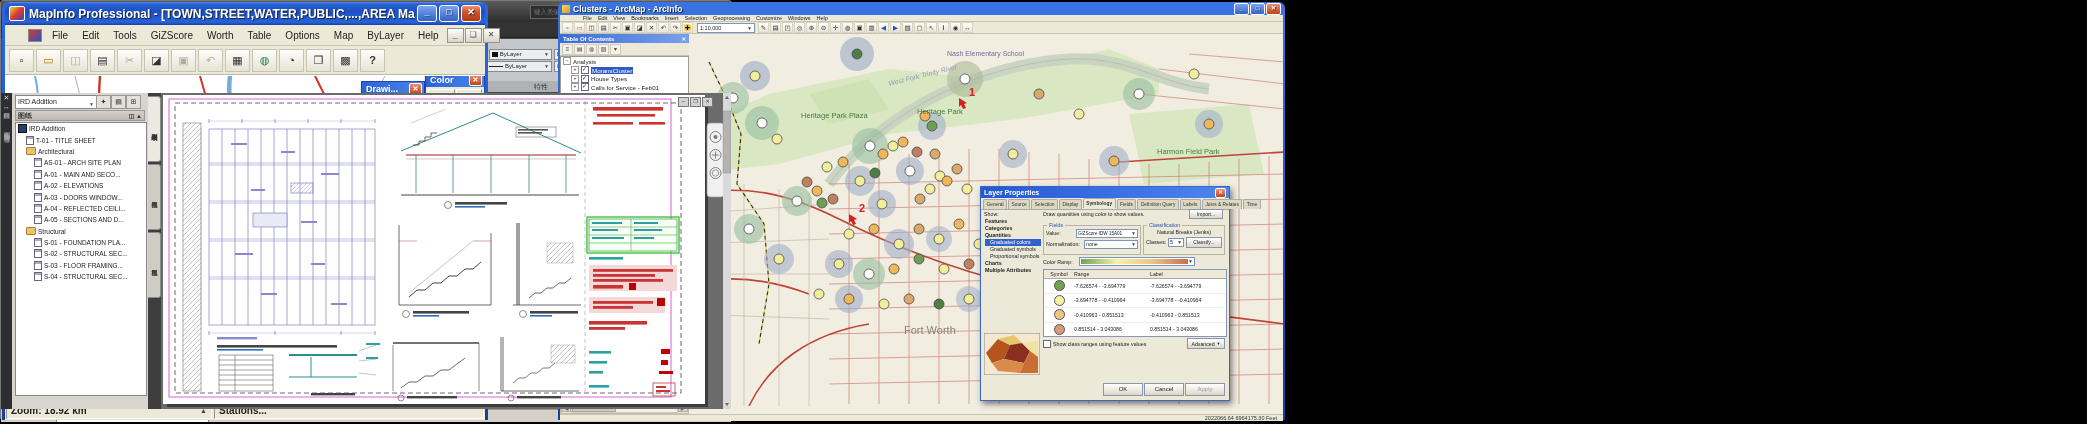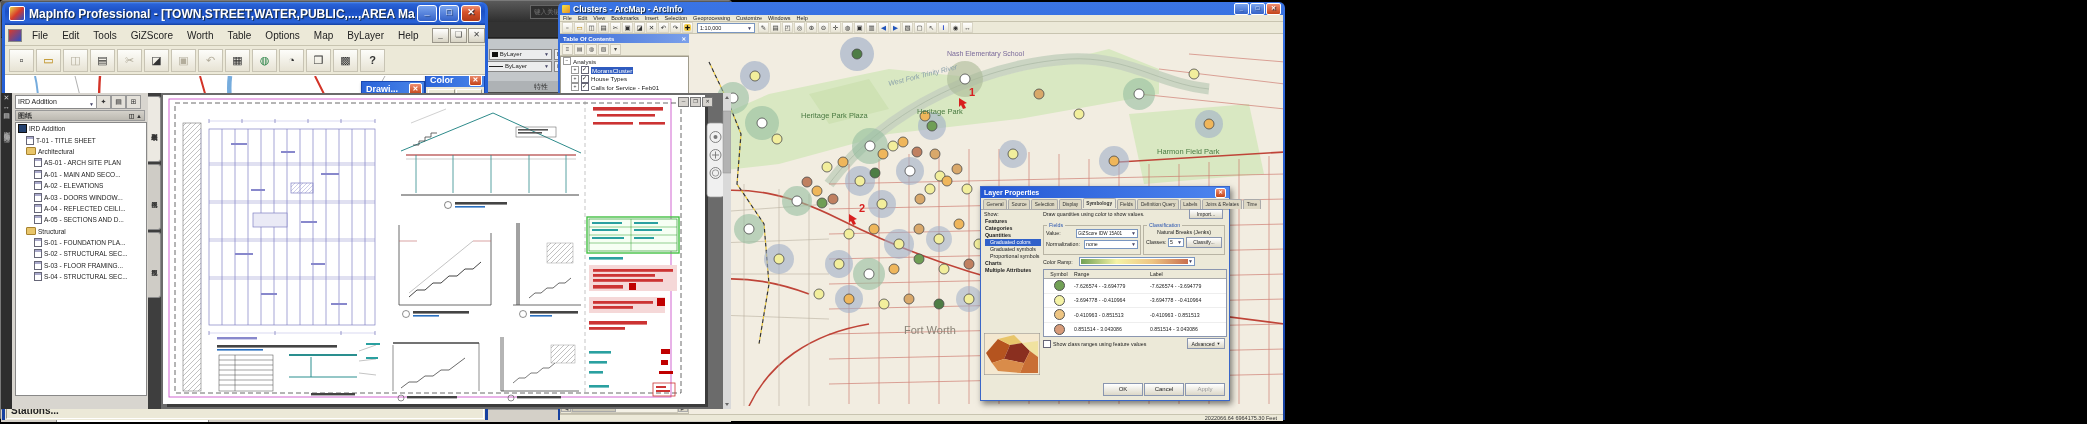--- a/index.html
+++ b/index.html
@@ -12,21 +12,21 @@
   
   .xpwin{position:absolute;border-radius:7px 7px 0 0;}
   .xptitle{height:23px;display:flex;align-items:center;padding:0 4px;
     background:linear-gradient(#5a93e8 0%,#2a63d8 8%,#1c50c4 40%,#2a63d8 88%,#1540a0 100%);
     border-radius:6px 6px 0 0;color:#fff;font-weight:bold;font-size:12px;
     text-shadow:1px 1px 1px #123;white-space:nowrap;overflow:hidden;}
   .xpbtn{width:18px;height:15px;margin-left:2px;border-radius:3px;border:1px solid #fff;
     background:linear-gradient(#7aa4ee,#3462c8);color:#fff;font-size:9px;line-height:13px;
     text-align:center;flex:none;}
   .xpbtn.close{background:linear-gradient(#ef9073,#d8532a 40%,#b03a18);}
-  .menubar{background:#ece9d8;display:flex;align-items:center;border-bottom:1px solid #c8c4b0;}
+  .menubar{background:#ece9d8;display:flex;align-items:center;border-bottom:1px solid #c8c4b0;padding-left:20px;}
   .menubar .mi{padding:0 7px;color:#222;}
 
   
   #win-mapinfo{left:2px;top:2px;width:486px;height:418px;padding:0 3px 3px;box-sizing:border-box;
     background:linear-gradient(180deg,#2a68e0,#1c4fc0 60%,#16409e);}
   .mi-body{height:392px;background:#ece9d8;position:relative;}
   .mi-menubar{height:20px;font-size:10px;}
   .mdi-btn{width:15px;height:13px;border:1px solid #9a968a;background:linear-gradient(#fff,#d8d4c4);
     font-size:8px;line-height:11px;text-align:center;color:#444;margin-left:1px;flex:none;}
   .mi-toolbar{height:28px;background:#ece9d8;display:flex;align-items:center;padding-left:3px;
@@ -437,20 +437,24 @@
               <span class="tgbtn" style="height:21px;line-height:20px;" data-name="tool-button" data-icon="ruler" title="ruler"></span>
               <span class="tgbtn" style="height:21px;line-height:20px;" data-name="tool-button" data-icon="legend" title="legend"></span>
               <span class="tgbtn" style="height:21px;line-height:20px;" data-name="tool-button" data-icon="statistics" title="statistics"></span>
               <span class="tgbtn" style="height:21px;line-height:20px;" data-name="tool-button" data-icon="set-target-district" data-disabled="true" title="set-target-district"></span>
               <span class="tgbtn" style="height:21px;line-height:20px;" data-name="tool-button" data-icon="assign-district" data-disabled="true" title="assign-district"></span>
             </div>
         </div>
       </div>
 
       <div class="mi-status" data-name="mapinfo-statusbar">
+        <div class="mi-seg" style="width:196px;" data-name="status-zoom">
+          <span>Zoom: 18.92 km</span>
+            <span class="spin" data-name="spin-arrow-icon">▲</span>
+        </div>
         <div class="mi-seg grow" data-name="status-selecting">
           <span>Stations...</span>
         </div>
       </div>
     </div>
   </div>
 
   <div id="win-arcmap" class="xpwin" data-name="arcmap-window">
     <div class="am-title" data-name="arcmap-titlebar">
       <span data-name="arcmap-app-icon" style="width:8px;height:8px;flex:none;margin-right:3px;background:linear-gradient(135deg,#f4e24a,#e89020);border-radius:1px;"></span>

